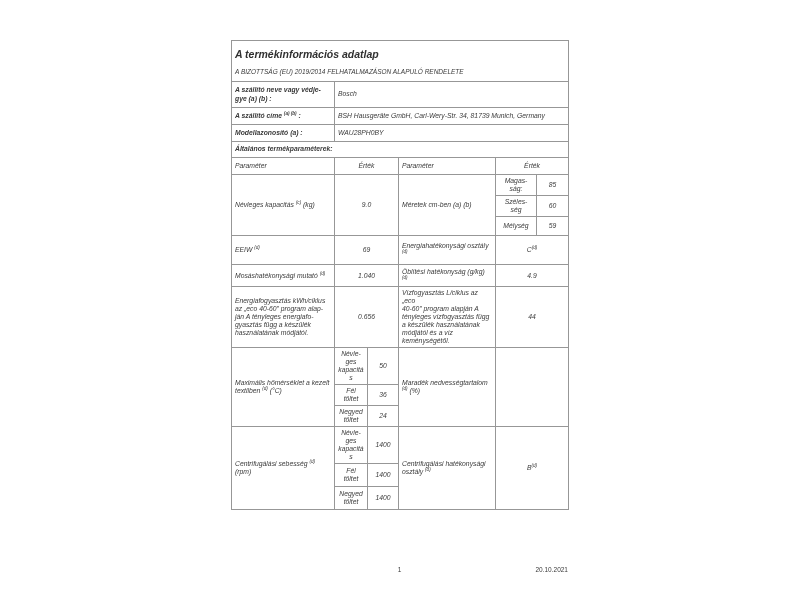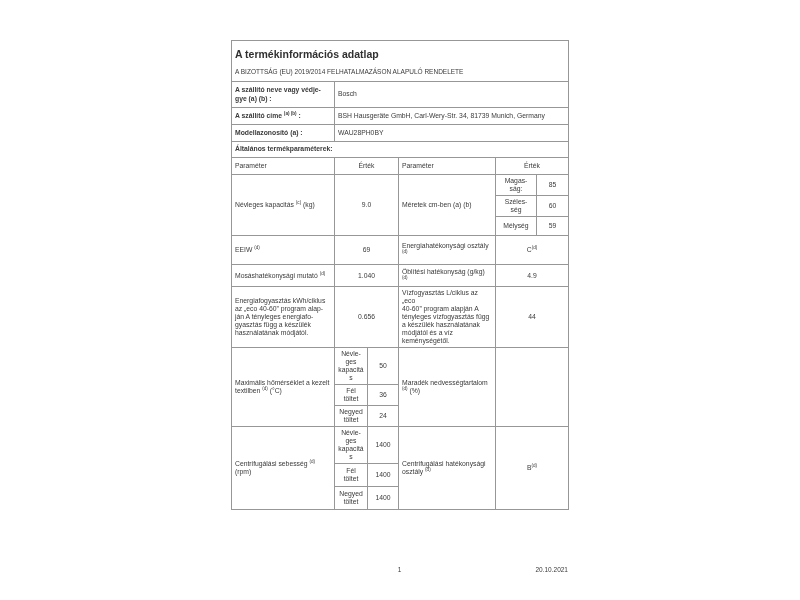--- a/index.html
+++ b/index.html
@@ -4,21 +4,21 @@
 <style>
   html, body { margin:0; padding:0; }
   body {
     width:800px; height:600px; background:#ffffff; position:relative;
     font-family:"Liberation Sans", sans-serif; color:#3a3a3a;
     -webkit-font-smoothing:antialiased;
   }
   .fiche {
     position:absolute; left:231px; top:40px; width:337px;
     border-collapse:collapse; table-layout:fixed;
-    font-size:6.8px; line-height:1.18; color:#3a3a3a;
+    font-size:6.8px; line-height:1.18; color:#3a3a3a;font-style:italic;
   }
   .fiche td {
     border:1px solid #979797; padding:2px 3px; vertical-align:middle;
     overflow:hidden; word-wrap:break-word;
   }
   .title-cell { padding:4px 6px 5px 6px; }
   .doc-title { font-weight:bold; font-size:10.5px; color:#303030; margin:2px 0 7px 0; }
   .doc-subtitle { font-size:6.5px; }
   .b { font-weight:bold; }
   .lbl { text-align:left; }

